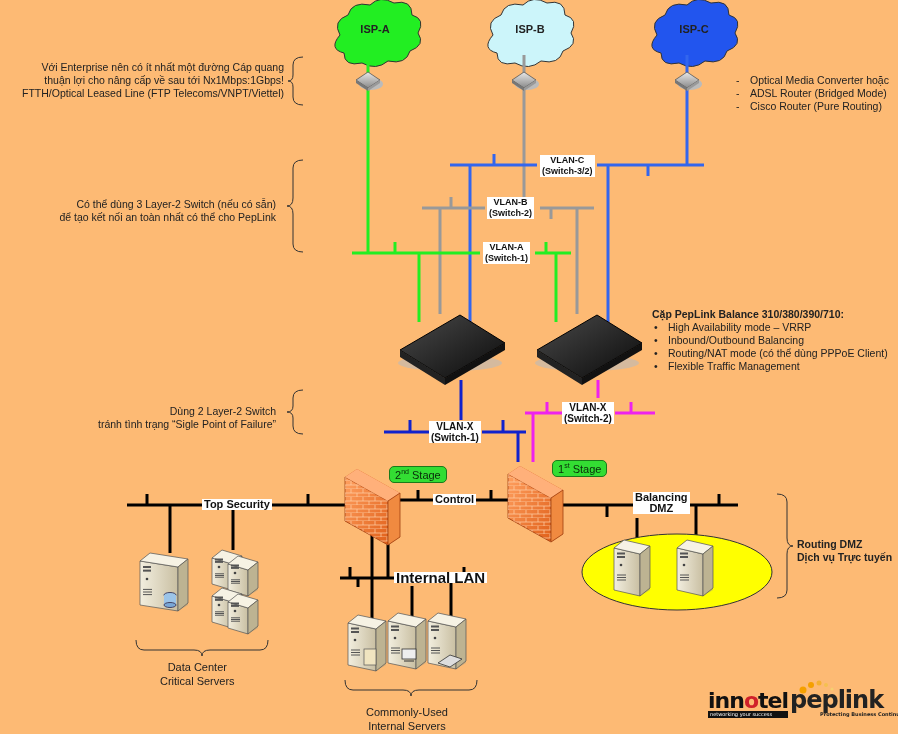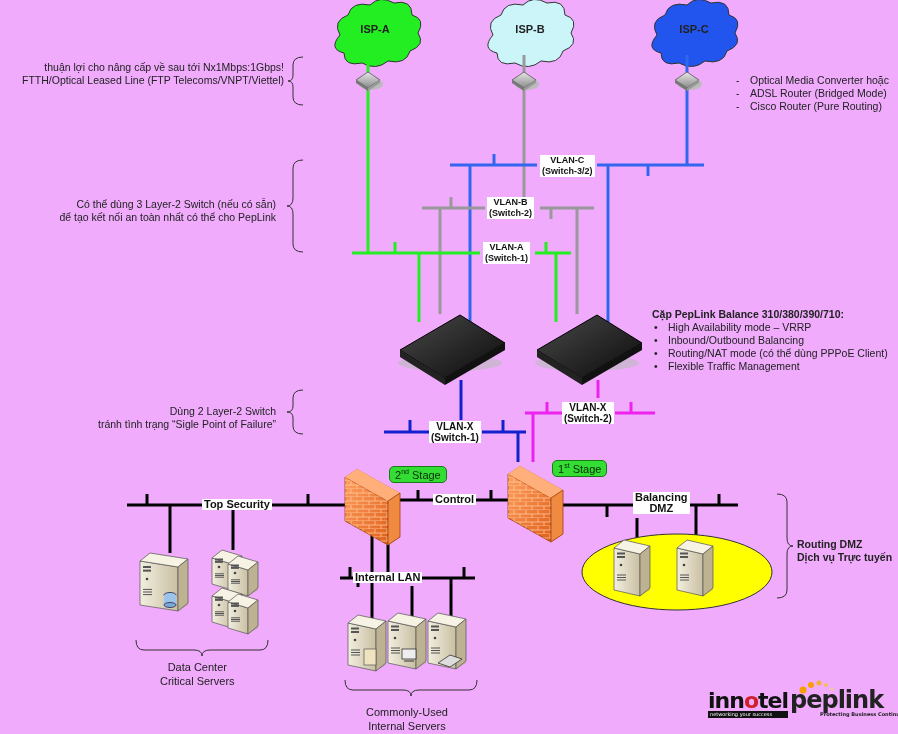--- a/index.html
+++ b/index.html
@@ -1,16 +1,16 @@
 <!DOCTYPE html>
 <html><head>
 <meta charset="utf-8">
 <style>
   html, body { margin:0; padding:0; background:#ffffff; }
-  #stage { position:relative; width:898px; height:734px; overflow:hidden; background:#f0abfc; font-family:"Liberation Sans", sans-serif; }
+  #stage { position:relative; width:898px; height:734px; overflow:hidden; background:#fdba74; font-family:"Liberation Sans", sans-serif; }
   svg#diagram { position:absolute; left:0; top:0; }
   .note { position:absolute; font-size:10.5px; color:#222; line-height:13px; font-family:"Liberation Sans", sans-serif; }
   .note.right { text-align:right; }
   .note .line { display:block; white-space:nowrap; }
   .bold { font-weight:bold; }
   ul.bul { margin:0; padding:0 0 0 16px; list-style:none; }
   ul.bul li { position:relative; white-space:nowrap; }
   ul.bul.dash li::before { content:"-"; position:absolute; left:-14px; }
   ul.bul.dot li::before { content:"•"; position:absolute; left:-14px; }
   .lbl { position:absolute; font-size:10px; font-weight:bold; color:#111; text-align:center; line-height:11px; white-space:nowrap; font-family:"Liberation Sans", sans-serif; background:#fff; padding:0 2px; }
@@ -319,20 +319,21 @@
   <g fill="none" stroke="#333" stroke-width="1">
     <path d="M345 680 q0 10 8 10 h50 q8 0 8 6 q0 -6 8 -6 h50 q8 0 8 -10"></path>
   </g>
 </svg>
 
 <div class="isp-label" style="left:345px;top:23px;">ISP-A</div>
 <div class="isp-label" style="left:500px;top:23px;">ISP-B</div>
 <div class="isp-label" style="left:664px;top:23px;">ISP-C</div>
 
 <div class="note right" style="right:614px;top:61px;">
+  <span class="line">Với Enterprise nên có ít nhất một đường Cáp quang</span>
   <span class="line">thuận lợi cho nâng cấp về sau tới Nx1Mbps:1Gbps!</span>
   <span class="line">FTTH/Optical Leased Line (FTP Telecoms/VNPT/Viettel)</span>
 </div>
 <div class="note" style="left:734px;top:74px;">
   <ul class="bul dash">
     <li>Optical Media Converter hoặc</li>
     <li>ADSL Router (Bridged Mode)</li>
     <li>Cisco Router (Pure Routing)</li>
   </ul>
 </div>
@@ -383,21 +384,21 @@
   <span>2</span><sup>nd</sup>
   <span>Stage</span>
 </div>
 <div class="stage-badge" style="left:552px;top:460px;">
   <span>1</span><sup>st</sup>
   <span>Stage</span>
 </div>
 
 <div class="lbl" style="left:202px;top:499px;font-size:11px;">Top Security</div>
 <div class="lbl" style="left:433px;top:494px;font-size:11px;">Control</div>
-<div class="lbl" style="left:353px;top:572px;font-size:11px;">Internal LAN</div>
+<div class="lbl" style="left:394px;top:572px;font-size:15px;">Internal LAN</div>
 <div class="lbl" style="left:633px;top:492px;font-size:11px;">
   <div>Balancing</div>
   <div>DMZ</div>
 </div>
 
 <div class="caption" style="left:160px;top:660px;">
   <div>Data Center</div>
   <div>Critical Servers</div>
 </div>
 <div class="caption" style="left:366px;top:705px;">

